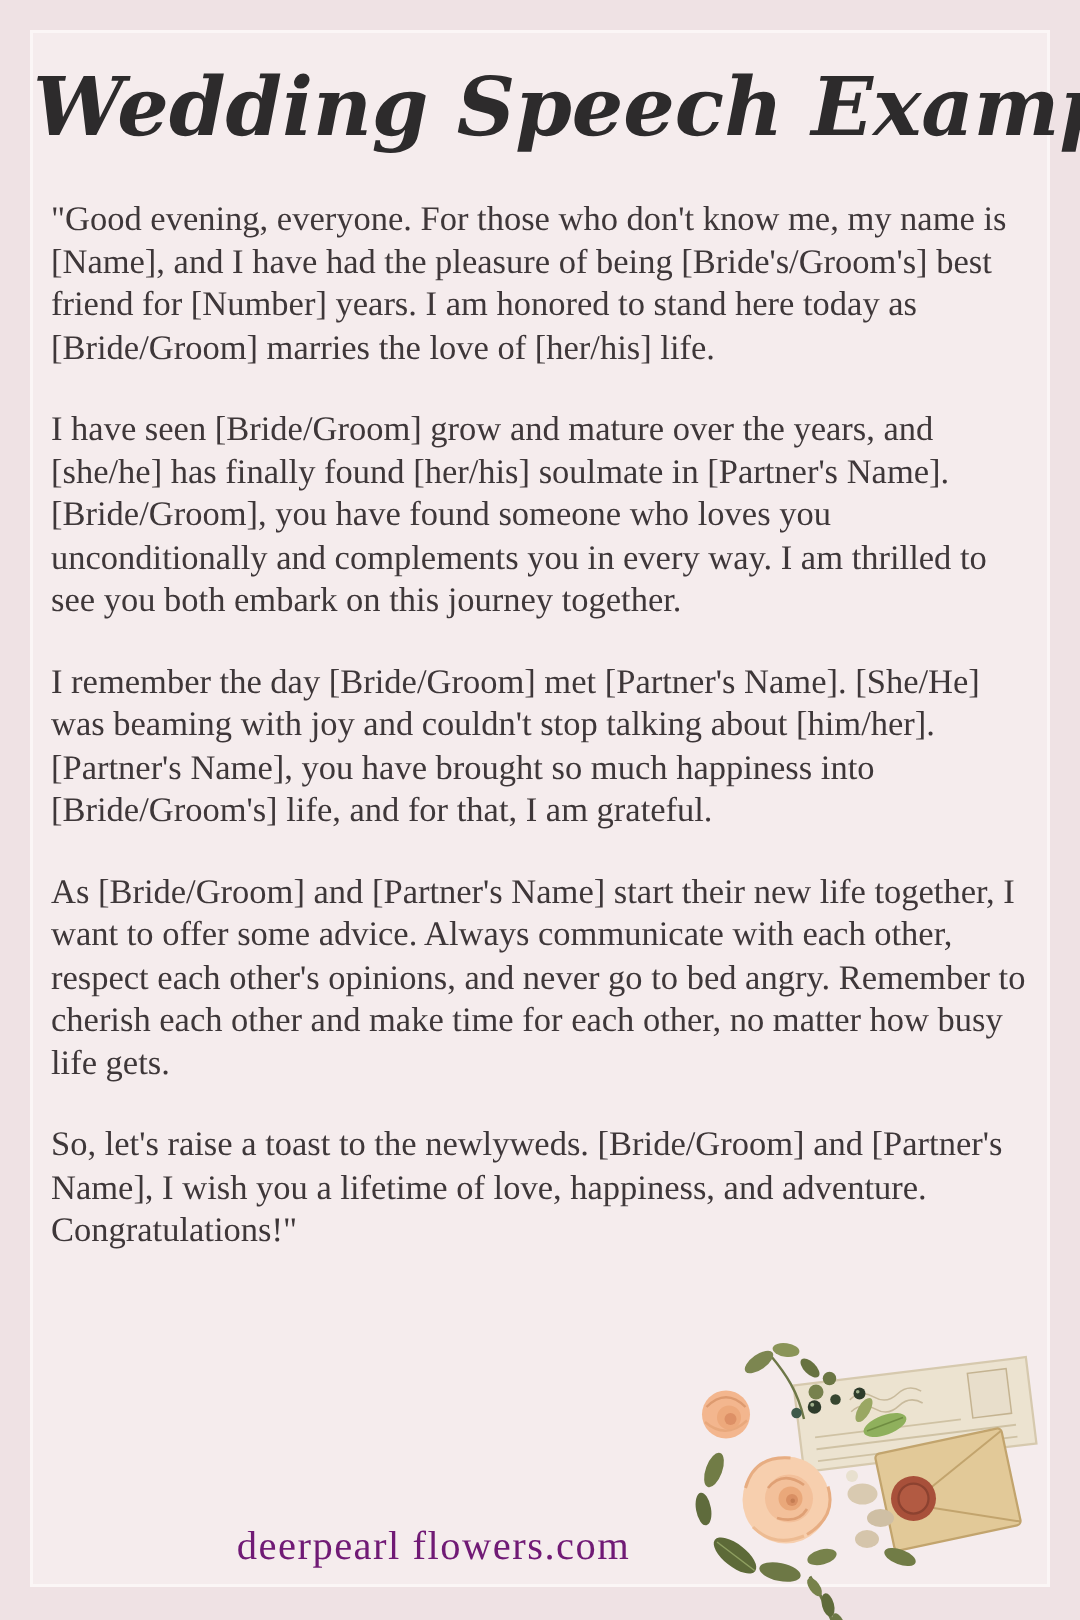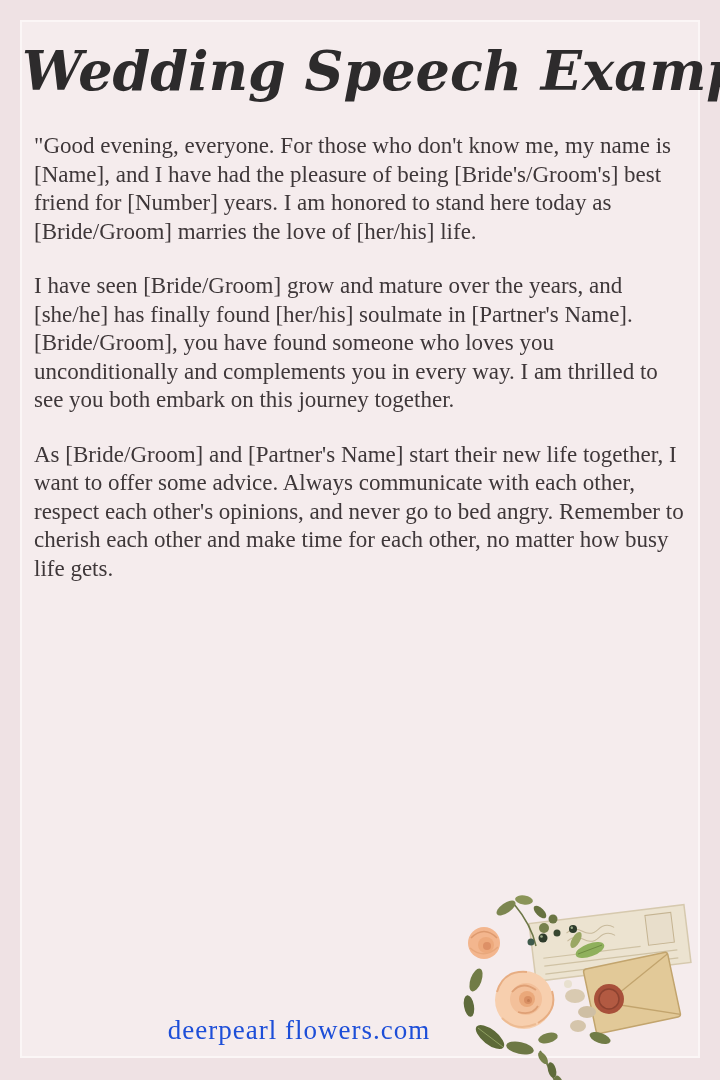--- a/index.html
+++ b/index.html
@@ -32,27 +32,27 @@
   .speech {
     margin:16px 14px 0 12px;
     font-size:23px;
     line-height:28.5px;
     color:#3e3739;
     text-align:left;
   }
   .speech p { margin:0 0 26px 0; }
   .footer {
     position:absolute;
-    left:15px; bottom:10px;
+    left:5px; bottom:10px;
     width:524px;
     text-align:center;
     font-family:"Liberation Serif", serif;
     font-size:27px;
     letter-spacing:1px;
-    color:#1d4ed8;
+    color:#701a75;
   }
   .decoration {
     position:absolute;
     left:440px; top:888px;
     width:280px; height:200px;
   }
 </style>
 </head>
 <body>
 
@@ -60,21 +60,23 @@
 
   <div class="frame">
 
     <h1 class="title">
       <span class="line">Wedding Speech Examples</span>
     </h1>
 
     <div class="speech">
       <p>"Good evening, everyone. For those who don't know me, my name is [Name], and I have had the pleasure of being [Bride's/Groom's] best friend for [Number] years. I am honored to stand here today as [Bride/Groom] marries the love of [her/his] life.</p>
       <p>I have seen [Bride/Groom] grow and mature over the years, and [she/he] has finally found [her/his] soulmate in [Partner's Name]. [Bride/Groom], you have found someone who loves you unconditionally and complements you in every way. I am thrilled to see you both embark on this journey together.</p>
+      <p>I remember the day [Bride/Groom] met [Partner's Name]. [She/He] was beaming with joy and couldn't stop talking about [him/her]. [Partner's Name], you have brought so much happiness into [Bride/Groom's] life, and for that, I am grateful.</p>
       <p>As [Bride/Groom] and [Partner's Name] start their new life together, I want to offer some advice. Always communicate with each other, respect each other's opinions, and never go to bed angry. Remember to cherish each other and make time for each other, no matter how busy life gets.</p>
+      <p>So, let's raise a toast to the newlyweds. [Bride/Groom] and [Partner's Name], I wish you a lifetime of love, happiness, and adventure. Congratulations!"</p>
     </div>
 
     <div class="footer">deerpearl flowers.com</div>
   </div>
 
   <svg class="decoration" viewBox="0 0 280 200" aria-hidden="true">
 
     <g transform="rotate(-7 170 55)">
       <rect x="92" y="26" width="156" height="58" fill="#ece3d0" stroke="#d6c9ae" stroke-width="1.5"></rect>
       <rect x="208" y="32" width="26" height="30" fill="#e8decb" stroke="#c4b391" stroke-width="1"></rect>

